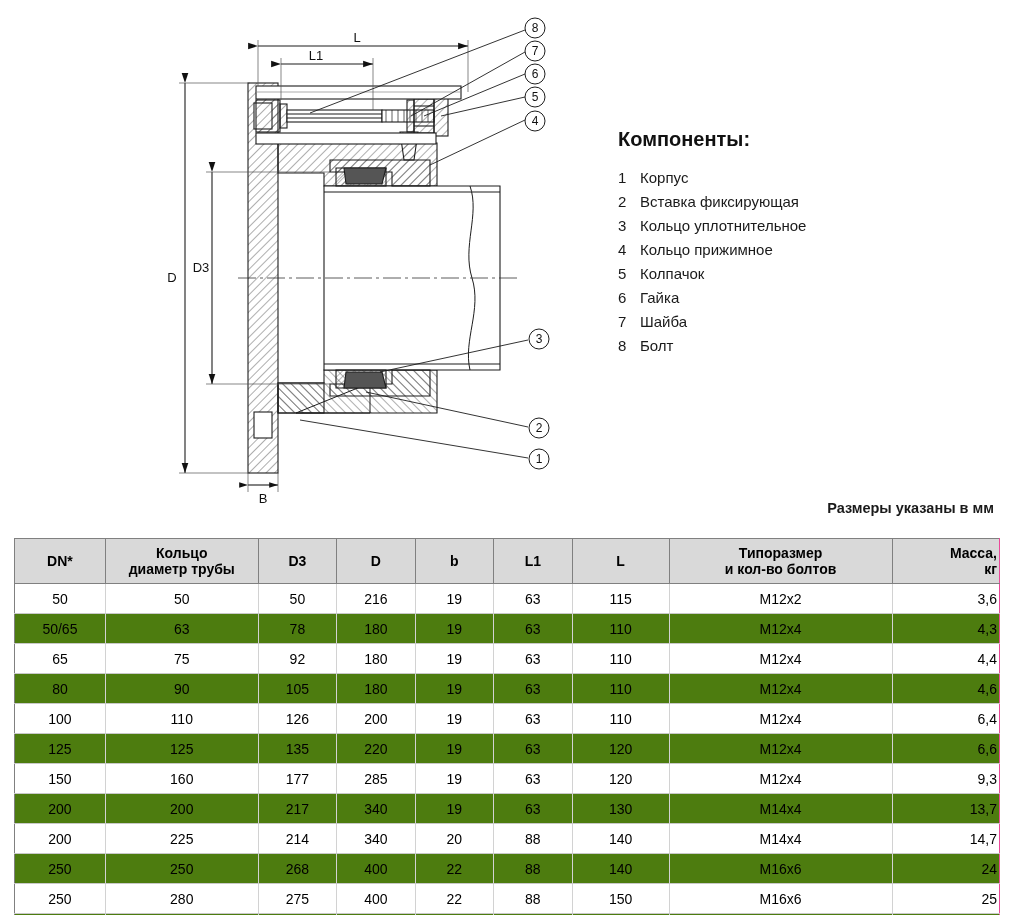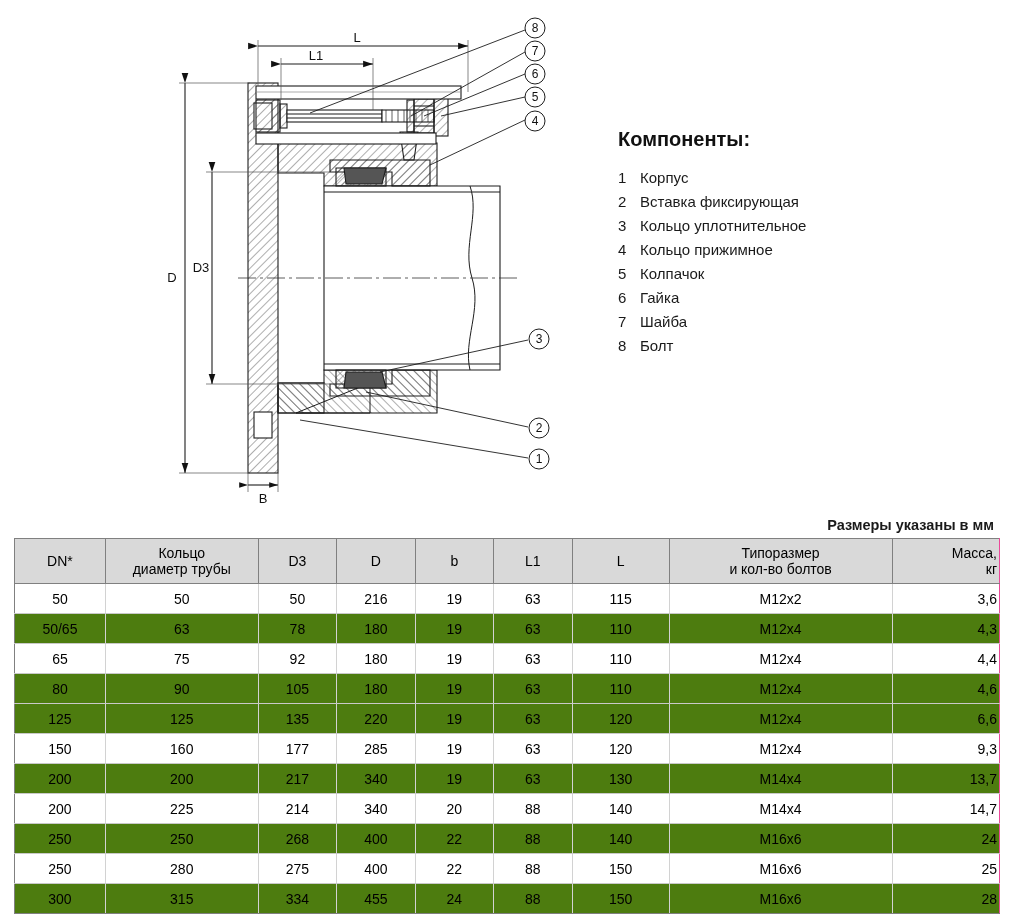--- a/index.html
+++ b/index.html
@@ -50,42 +50,42 @@
     text-align: left;
   }
   .comp-label {
     flex: 1;
   }
 
   
   #units-note {
     position: absolute;
     right: 20px;
-    top: 517px;
+    top: 500px;
     font-size: 14.5px;
     font-weight: bold;
     text-align: right;
   }
 
   
   #dim-table-wrap {
     position: absolute;
     left: 14px;
     top: 538px;
     width: 986px;
   }
   table {
     border-collapse: collapse;
     width: 986px;
     font-size: 14px;
   }
   thead th {
     background: #d9d9d9;
     border: 1px solid #808080;
-    font-weight: normal;
+    font-weight: bold;
     font-size: 14px;
     padding: 6px 2px;
     line-height: 1.15;
     text-align: center;
     color: #000;
   }
   tbody td {
     border: 1px solid #c9c9c9;
     border-left: 1px solid #d2d2d2;
     border-right: 1px solid #d2d2d2;
@@ -410,20 +410,31 @@
         <td>80</td>
         <td>90</td>
         <td>105</td>
         <td>180</td>
         <td>19</td>
         <td>63</td>
         <td>110</td>
         <td>M12x4</td>
         <td>4,6</td>
       </tr>
+      <tr>
+        <td>100</td>
+        <td>110</td>
+        <td>126</td>
+        <td>200</td>
+        <td>19</td>
+        <td>63</td>
+        <td>110</td>
+        <td>M12x4</td>
+        <td>6,4</td>
+      </tr>
       <tr class="alt">
         <td>125</td>
         <td>125</td>
         <td>135</td>
         <td>220</td>
         <td>19</td>
         <td>63</td>
         <td>120</td>
         <td>M12x4</td>
         <td>6,6</td>

